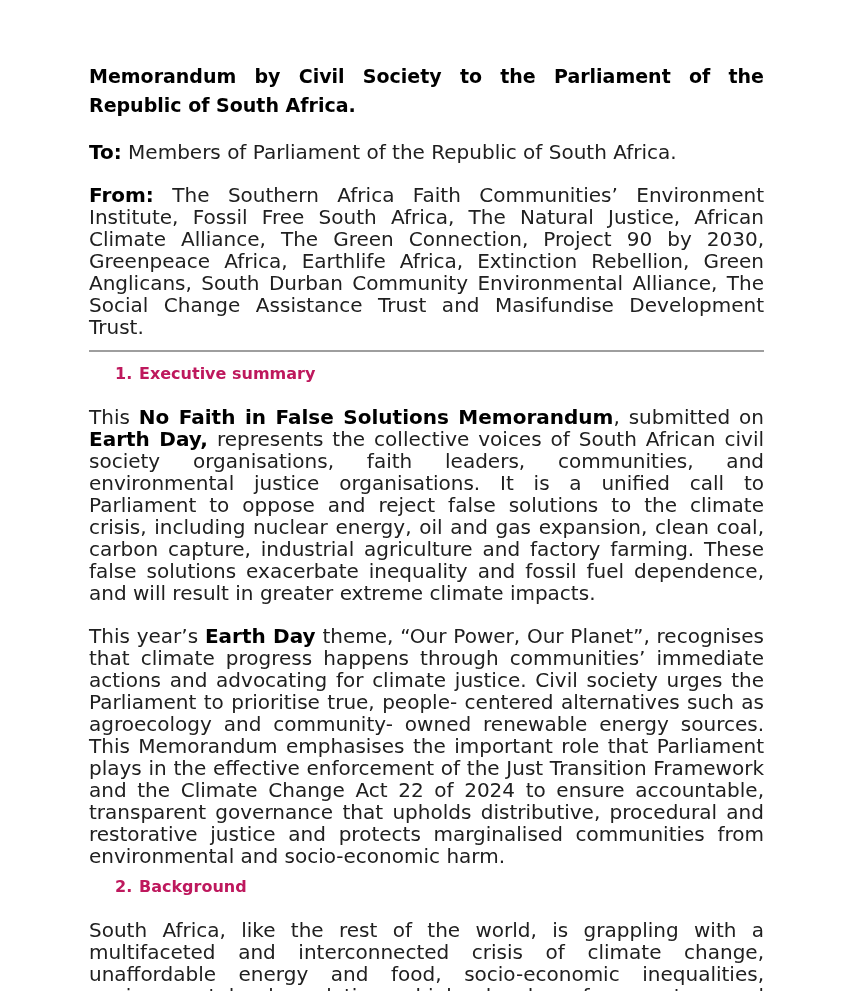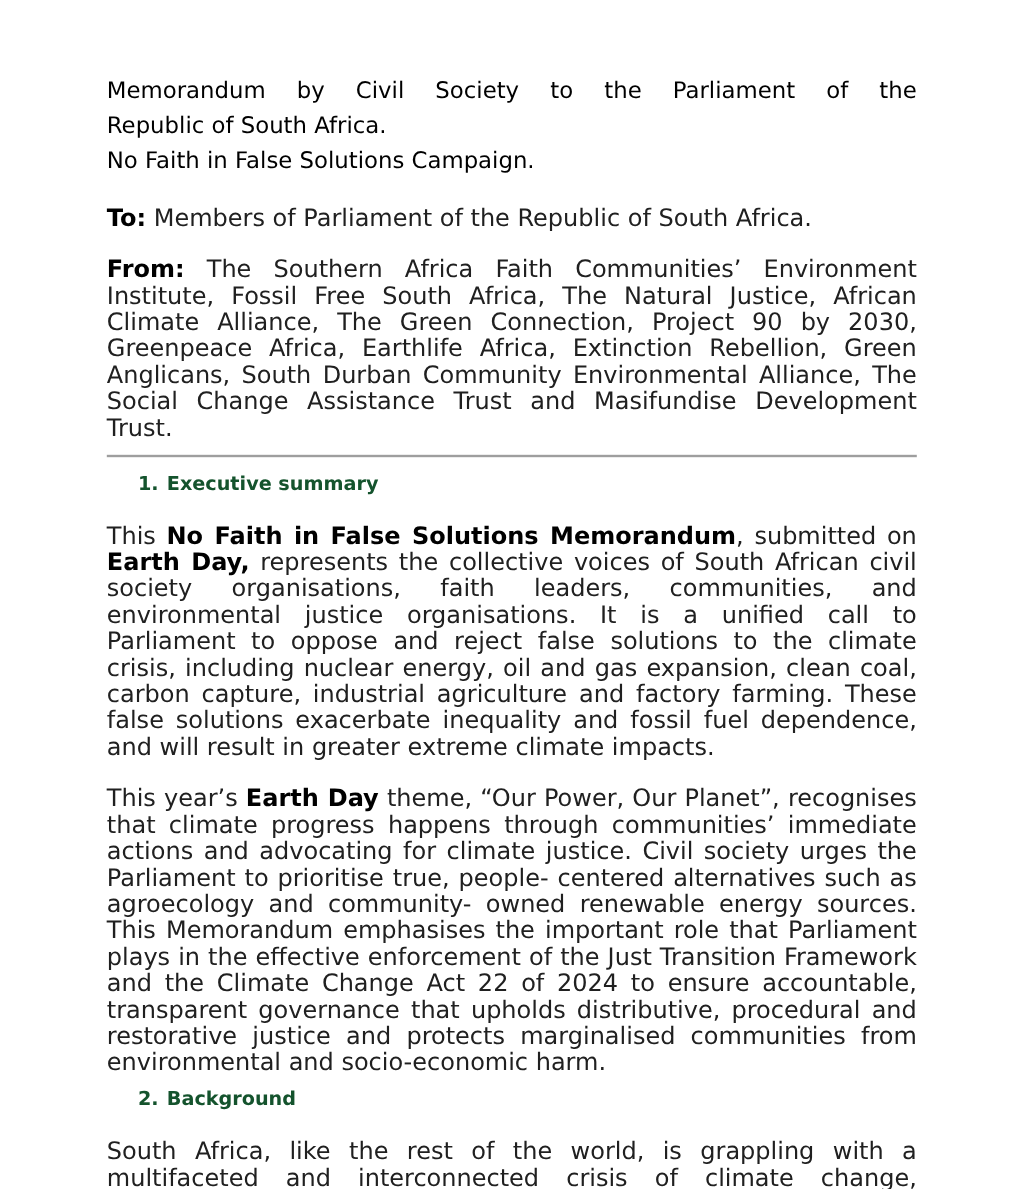--- a/index.html
+++ b/index.html
@@ -13,21 +13,21 @@
     color: #202020;
   }
   .page {
     width: 848px;
     height: 991px;
     padding: 62px 84px 0 89px;
   }
   .title-block {
     color: #000000;
     font-size: 19px;
-    font-weight: normal;
+    font-weight: bold;
     line-height: 29px;
   }
   .title-line { text-align: left; }
   .title-line.stretch {
     text-align: justify;
     text-align-last: justify;
   }
   .para {
     margin: 21px 0 0 0;
     font-size: 20px;
@@ -40,37 +40,36 @@
     border-top: 2px solid #9e9e9e;
     margin: 12px 0 11px 0;
     height: 0;
   }
   .heading {
     margin: 0;
     padding-left: 26px;
     font-size: 16px;
     font-weight: bold;
     line-height: 22px;
-    color: #14532d;
+    color: #be185d;
   }
   .heading .num {
     display: inline-block;
     min-width: 24px;
   }
   .para + .heading { margin-top: 9px; }
 </style>
 </head>
 <body>
 
 <div class="page">
 
   <header class="title-block">
     <div class="title-line stretch">Memorandum by Civil Society to the Parliament of the</div>
     <div class="title-line">Republic of South Africa.</div>
-    <div class="title-line">No Faith in False Solutions Campaign.</div>
   </header>
 
   <p class="para"><b>To:</b><span> Members of Parliament of the Republic of South Africa.</span></p>
 
   <p class="para"><b>From:</b><span> The Southern Africa Faith Communities’ Environment Institute, Fossil Free South Africa, The Natural Justice, African Climate Alliance, The Green Connection, Project 90 by 2030, Greenpeace Africa, Earthlife Africa, Extinction Rebellion, Green Anglicans, South Durban Community Environmental Alliance, The Social Change Assistance Trust and Masifundise Development Trust.</span></p>
 
 
   <hr class="divider">
 
   <h2 class="heading">

